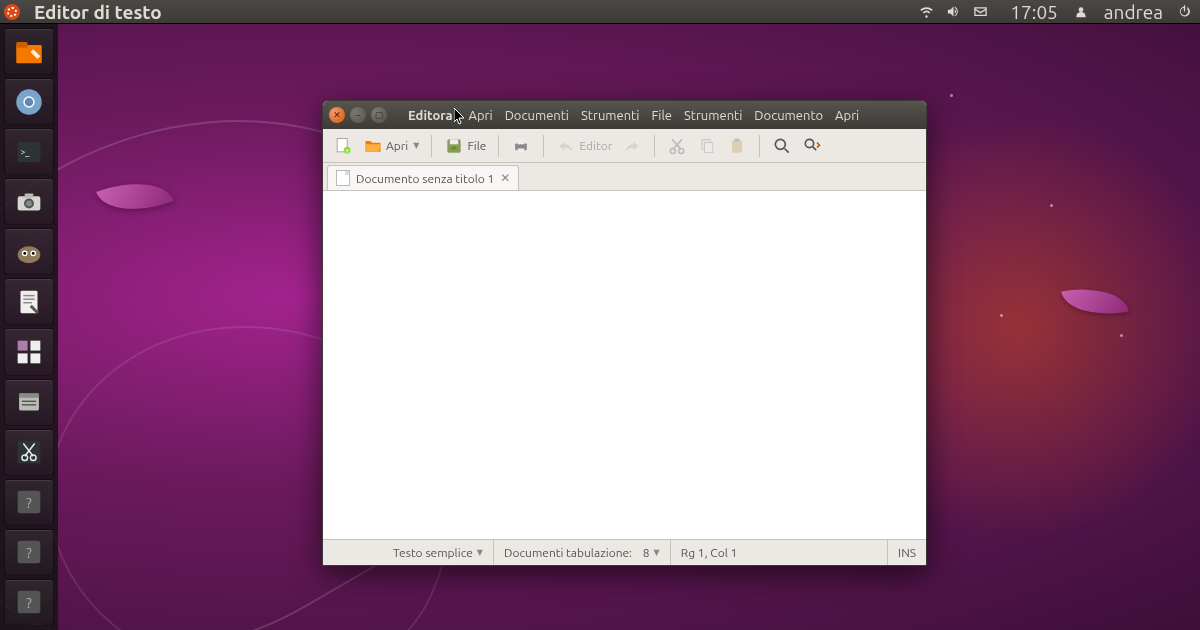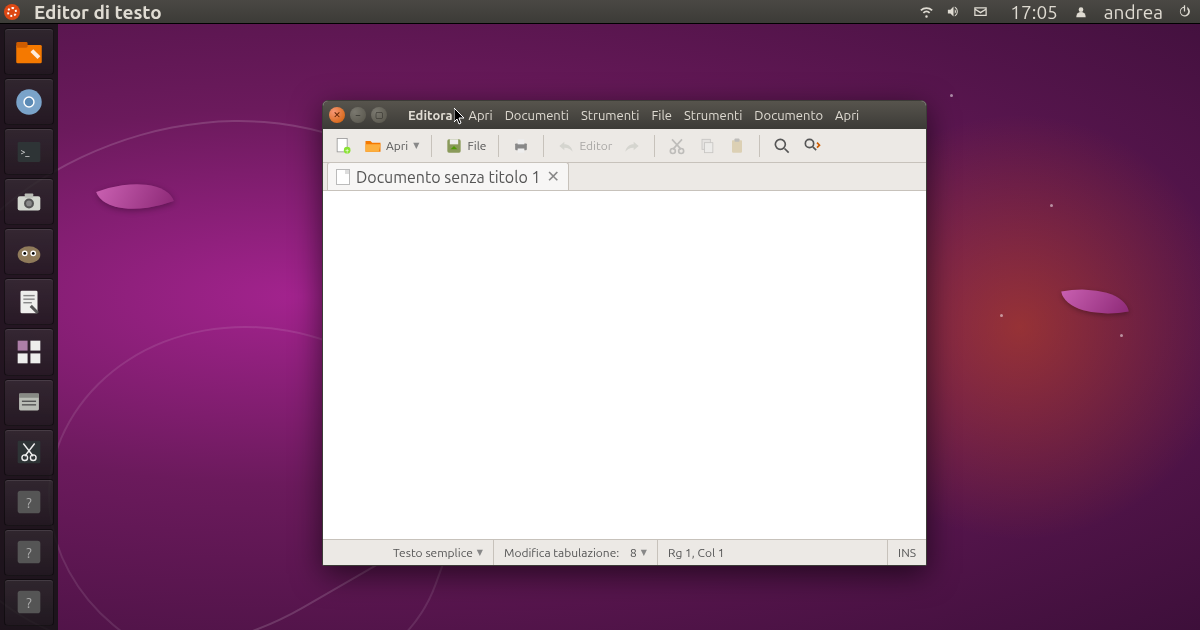--- a/index.html
+++ b/index.html
@@ -88,21 +88,21 @@
     display:flex; align-items:center; padding:8px 6px; gap:2px; font-size:12px; color:#555;
   }
   .tbtn{ height:28px; padding:0 4px; display:flex; align-items:center; gap:3px; border-radius:3px;}
   .tbtn svg{ width:20px; height:20px;}
   .tbtn .drop{ font-size:8px; color:#888; margin-left:2px;}
   .tsep{ width:1px; height:22px; background:#c7c2bb; margin:0 6px;}
   .tbtn.disabled{ opacity:.45; }
 
   .tabstrip{
     height:28px; background:#ece9e5; border-bottom:1px solid #c7c2bb;
-    display:flex; align-items:flex-end; padding:0 4px; font-size:16px; color:#555;
+    display:flex; align-items:flex-end; padding:0 4px; font-size:12px; color:#555;
   }
   .tab{ display:flex; align-items:center; gap:6px; padding:4px 8px; border:1px solid #c7c2bb;
     border-bottom:none; background:#f7f6f5; border-radius:3px 3px 0 0; margin-top:2px;}
   .doc-icon{ width:14px; height:16px; background:#fff; border:1px solid #bbb; position:relative;}
   .doc-icon::after{content:"";position:absolute;top:0;right:0;width:4px;height:4px;background:#ddd;}
   .tab-x{ color:#888; font-weight:bold; }
 
   .editor{ flex:1; background:#fff; }
 
   .statusbar{
@@ -368,21 +368,21 @@
   </div>
 
   <div class="editor"></div>
 
   <div class="statusbar">
     <div class="cell grow">
       <span>Testo semplice</span>
       <span class="drop">▼</span>
     </div>
     <div class="cell">
-      <span>Modifica tabulazione:</span>
+      <span>Documenti tabulazione:</span>
       &nbsp;<span>8</span>
       <span class="drop">▼</span>
     </div>
     <div class="cell">
       <span>Rg 1, Col 1</span>
     </div>
     <div class="cell right">
       <span>INS</span>
     </div>
   </div>

